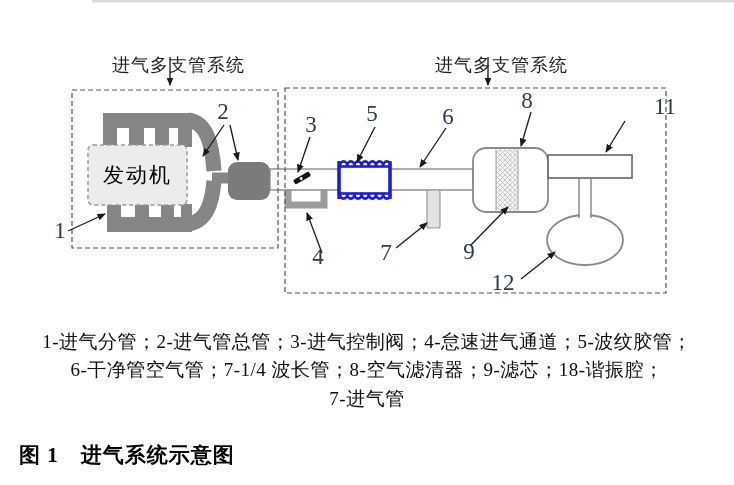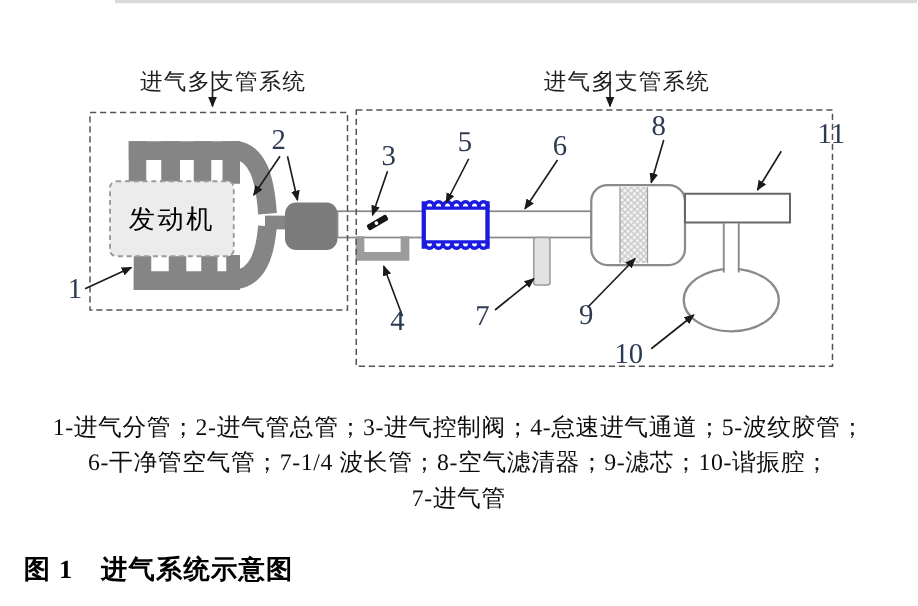--- a/index.html
+++ b/index.html
@@ -130,22 +130,22 @@
 
   <div class="abs partnum" style="left:60px;top:220px;">1</div>
   <div class="abs partnum" style="left:223px;top:101px;">2</div>
   <div class="abs partnum" style="left:311px;top:114px;">3</div>
   <div class="abs partnum" style="left:318px;top:246px;">4</div>
   <div class="abs partnum" style="left:372px;top:103px;">5</div>
   <div class="abs partnum" style="left:448px;top:106px;">6</div>
   <div class="abs partnum" style="left:386px;top:242px;">7</div>
   <div class="abs partnum" style="left:527px;top:90px;">8</div>
   <div class="abs partnum" style="left:469px;top:241px;">9</div>
-  <div class="abs partnum" style="left:503px;top:272px;">10</div>
+  <div class="abs partnum" style="left:503px;top:272px;">12</div>
   <div class="abs partnum" style="left:633px;top:96px;margin-left:32px;">11</div>
 
   <div class="caption" style="top:329px;">1-进气分管；2-进气管总管；3-进气控制阀；4-怠速进气通道；5-波纹胶管；</div>
-  <div class="caption" style="top:357px;">6-干净管空气管；7-1/4 波长管；8-空气滤清器；9-滤芯；10-谐振腔；</div>
+  <div class="caption" style="top:357px;">6-干净管空气管；7-1/4 波长管；8-空气滤清器；9-滤芯；18-谐振腔；</div>
   <div class="caption" style="top:386px;">7-进气管</div>
 
   <div class="fig-title" style="top:441px;">图 1　进气系统示意图</div>
 
 </div>
 
 </body></html>

